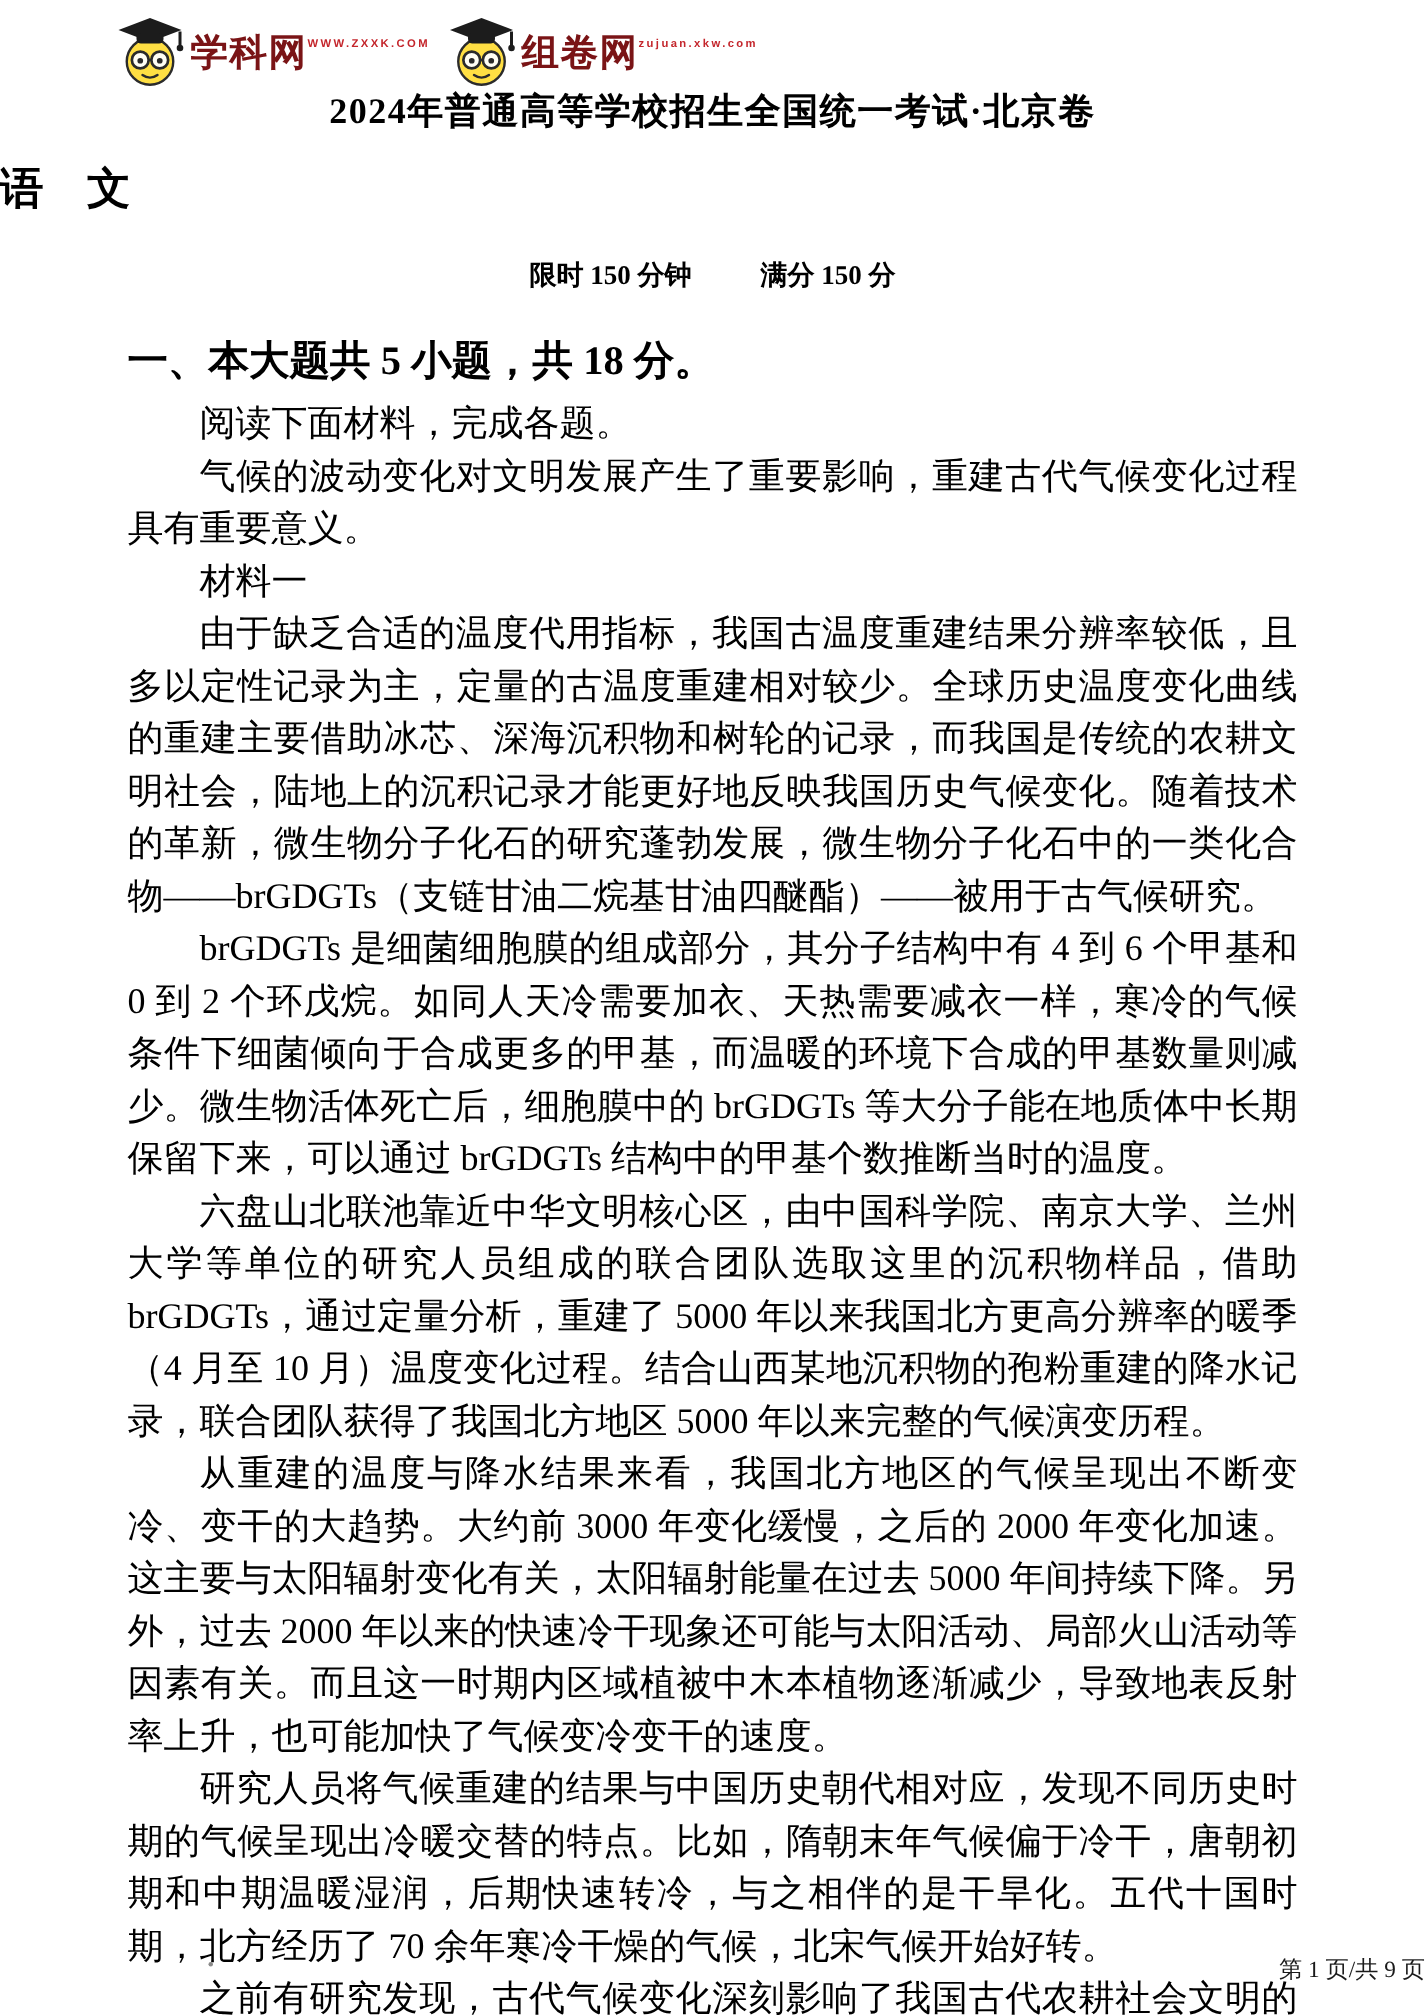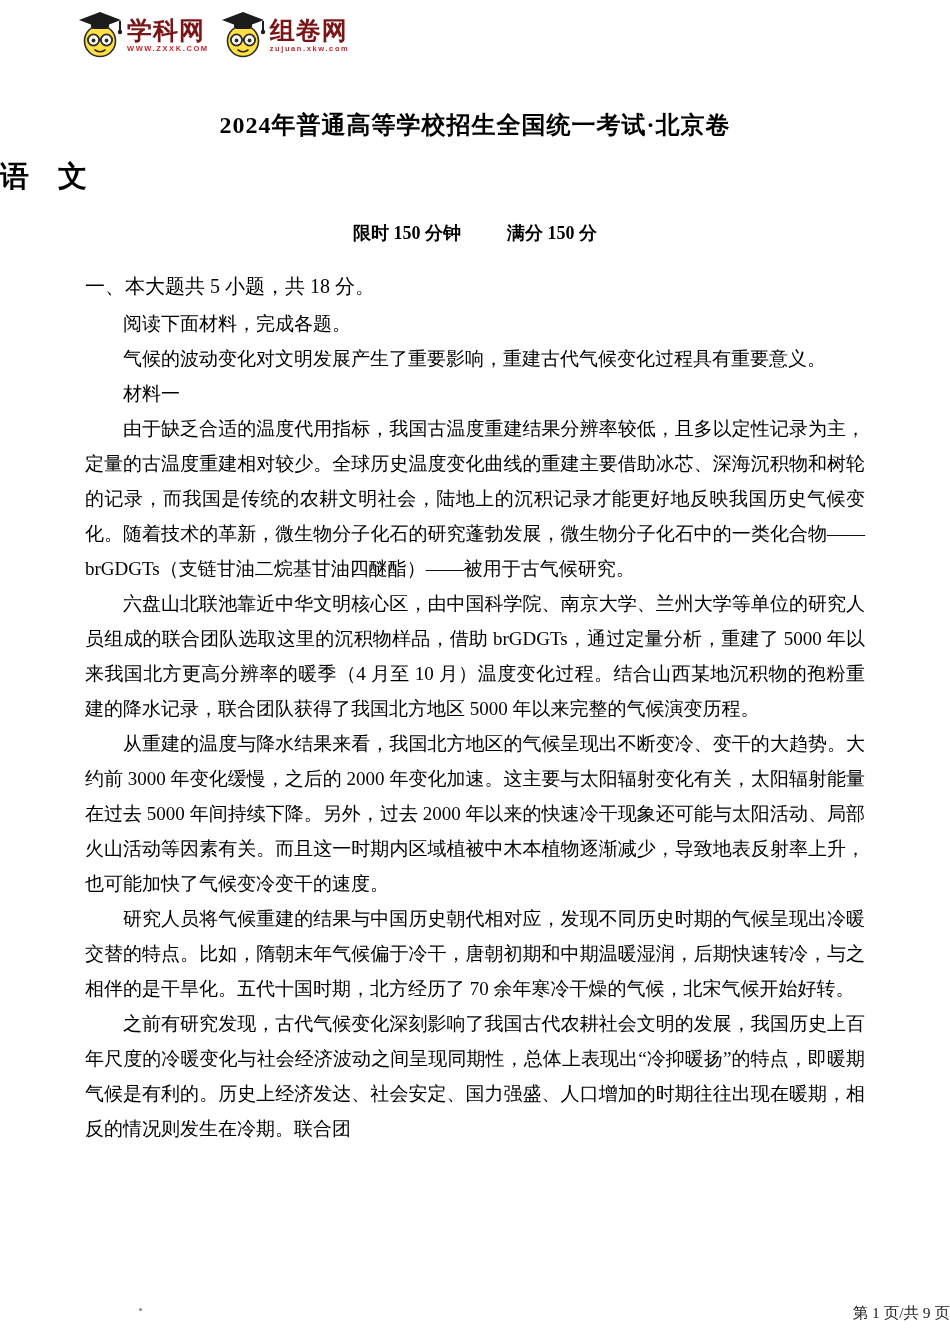--- a/index.html
+++ b/index.html
@@ -22,41 +22,41 @@
     left: 78px;
     display: flex;
     align-items: center;
     gap: 12px;
   }
   .logo {
     display: flex;
     align-items: center;
     gap: 3px;
   }
-  .logo-text { display: flex; flex-direction: column; line-height: 1; }
+  .logo-text { display: flex; flex-direction: row; line-height: 1; }
   .logo-name {
     font-family: "Liberation Sans", "DejaVu Sans", sans-serif;
     font-size: 25px;
     font-weight: 700;
     color: #7a1416;
     letter-spacing: 1px;
   }
   .logo-url {
     font-family: "Liberation Sans", "DejaVu Sans", sans-serif;
     font-size: 7.5px;
     font-weight: 700;
     color: #c4262c;
     letter-spacing: 1.6px;
     margin-top: 2px;
   }
 
   
   .doc-title {
     margin: 0;
-    padding-top: 110px;
+    padding-top: 60px;
     text-align: center;
     font-size: 24px;
     font-weight: 700;
     letter-spacing: 1px;
     line-height: 1.25;
   }
   .subject-title {
     margin: 19px 0 0 0;
     text-align: left;
     font-size: 29px;
@@ -73,27 +73,27 @@
     line-height: 1.3;
     align-items: flex-end;
   }
 
   
   .content {
     margin: 0 85px;
   }
   .section-heading {
     margin: 27px 0 0 0;
-    font-size: 20px;
-    font-weight: 400;
+    font-size: 27px;
+    font-weight: 700;
     line-height: 1.4;
   }
   .content p {
     margin: 0;
-    font-size: 19px;
+    font-size: 24px;
     line-height: 35px;
     text-indent: 2em;
     text-align: justify;
     text-justify: inter-character;
   }
   .content p.intro { margin-top: 6px; }
 
   
   .page-footer {
     position: absolute;
@@ -166,20 +166,21 @@
     <span>限时 150 分钟</span>
     <span>满分 150 分</span>
   </div>
 
   <div class="content">
     <h3 class="section-heading">一、本大题共 5 小题，共 18 分。</h3>
     <p class="intro">阅读下面材料，完成各题。</p>
     <p>气候的波动变化对文明发展产生了重要影响，重建古代气候变化过程具有重要意义。</p>
     <p>材料一</p>
     <p>由于缺乏合适的温度代用指标，我国古温度重建结果分辨率较低，且多以定性记录为主，定量的古温度重建相对较少。全球历史温度变化曲线的重建主要借助冰芯、深海沉积物和树轮的记录，而我国是传统的农耕文明社会，陆地上的沉积记录才能更好地反映我国历史气候变化。随着技术的革新，微生物分子化石的研究蓬勃发展，微生物分子化石中的一类化合物——brGDGTs（支链甘油二烷基甘油四醚酯）——被用于古气候研究。</p>
+    <p>brGDGTs 是细菌细胞膜的组成部分，其分子结构中有 4 到 6 个甲基和 0 到 2 个环戊烷。如同人天冷需要加衣、天热需要减衣一样，寒冷的气候条件下细菌倾向于合成更多的甲基，而温暖的环境下合成的甲基数量则减少。微生物活体死亡后，细胞膜中的 brGDGTs 等大分子能在地质体中长期保留下来，可以通过 brGDGTs 结构中的甲基个数推断当时的温度。</p>
     <p>六盘山北联池靠近中华文明核心区，由中国科学院、南京大学、兰州大学等单位的研究人员组成的联合团队选取这里的沉积物样品，借助 brGDGTs，通过定量分析，重建了 5000 年以来我国北方更高分辨率的暖季（4 月至 10 月）温度变化过程。结合山西某地沉积物的孢粉重建的降水记录，联合团队获得了我国北方地区 5000 年以来完整的气候演变历程。</p>
     <p>从重建的温度与降水结果来看，我国北方地区的气候呈现出不断变冷、变干的大趋势。大约前 3000 年变化缓慢，之后的 2000 年变化加速。这主要与太阳辐射变化有关，太阳辐射能量在过去 5000 年间持续下降。另外，过去 2000 年以来的快速冷干现象还可能与太阳活动、局部火山活动等因素有关。而且这一时期内区域植被中木本植物逐渐减少，导致地表反射率上升，也可能加快了气候变冷变干的速度。</p>
     <p>研究人员将气候重建的结果与中国历史朝代相对应，发现不同历史时期的气候呈现出冷暖交替的特点。比如，隋朝末年气候偏于冷干，唐朝初期和中期温暖湿润，后期快速转冷，与之相伴的是干旱化。五代十国时期，北方经历了 70 余年寒冷干燥的气候，北宋气候开始好转。</p>
     <p>之前有研究发现，古代气候变化深刻影响了我国古代农耕社会文明的发展，我国历史上百年尺度的冷暖变化与社会经济波动之间呈现同期性，总体上表现出“冷抑暖扬”的特点，即暖期气候是有利的。历史上经济发达、社会安定、国力强盛、人口增加的时期往往出现在暖期，相反的情况则发生在冷期。联合团</p>
   </div>
 
   <div class="stray-dot"></div>
 
   <div class="page-footer">
     <span>第 1 页/共 9 页</span>

